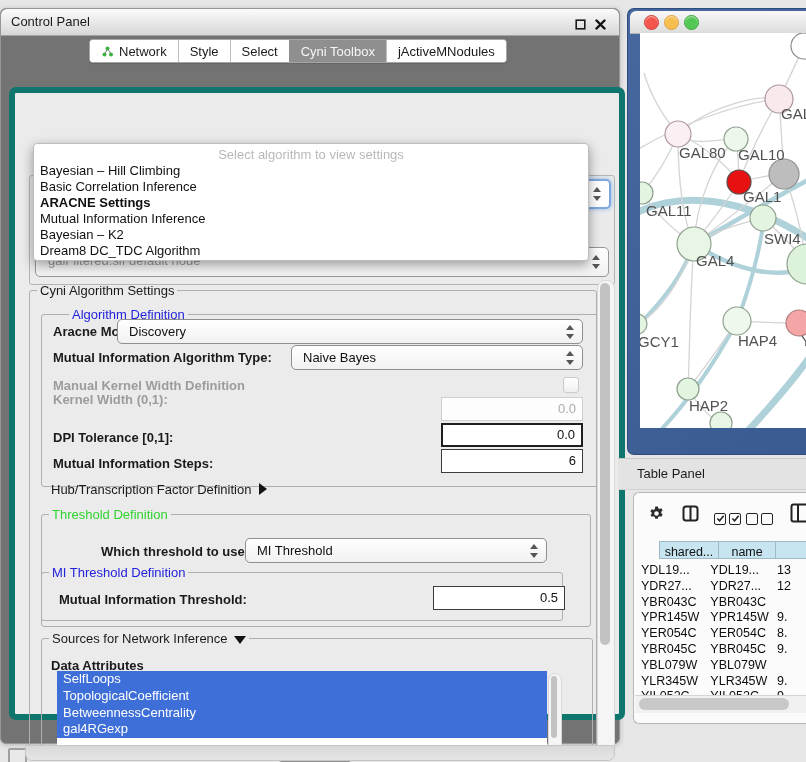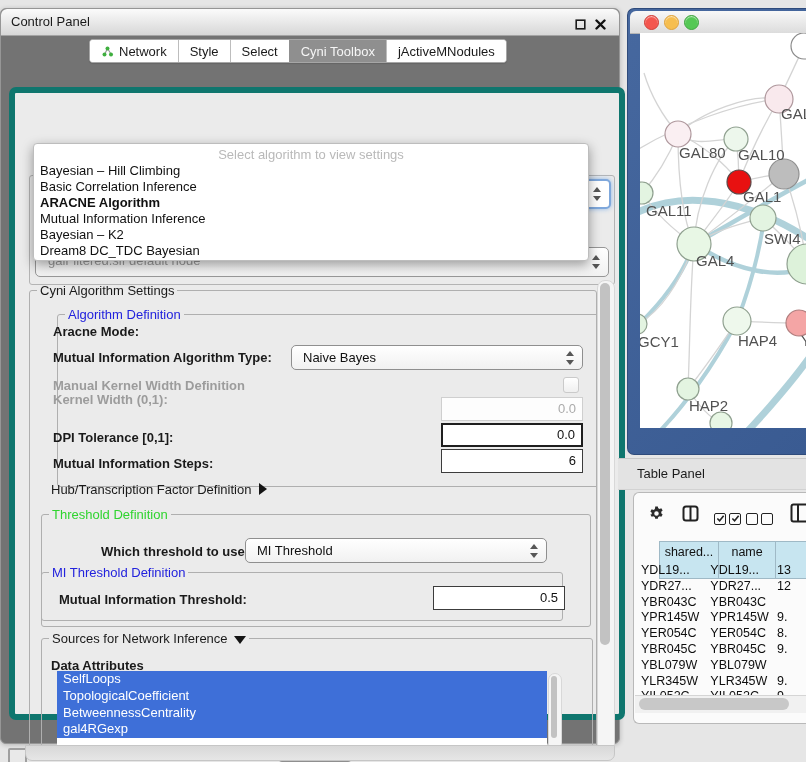--- a/index.html
+++ b/index.html
@@ -74,21 +74,21 @@
   .light{position:absolute;top:4px;width:13px;height:13px;border-radius:50%;box-shadow:inset 0 1px 1px rgba(255,255,255,.65);}
   .net-canvas{position:absolute;left:12px;top:24px;width:167px;height:395px;background:#FFF;overflow:hidden;}
 
   
   .tp-bar{left:618px;top:458px;width:188px;height:30px;background:#E3E3E3;border-top:1px solid #C9C9C9;border-bottom:1px solid #D2D2D2;}
   .tp-bar .t-txt{position:absolute;left:19px;top:0;line-height:30px;font-size:13px;color:#1C1C1C;}
   .tbl-win{left:633px;top:492px;width:173px;height:230px;background:#FBFBFB;border:1px solid #B9B9B9;border-right:none;border-radius:6px 0 0 6px;overflow:hidden;}
   .tb-icon{position:absolute;top:12px;}
   .cbx{display:inline-block;width:10px;height:10px;border:1.6px solid #222;border-radius:2px;vertical-align:middle;margin-right:3px;position:relative;}
   .cbx svg{position:absolute;left:0.5px;top:0.5px;}
-  .thead{position:absolute;left:1px;top:48px;right:0;height:38px;display:flex;margin-left:24px;}
+  .thead{position:absolute;left:1px;top:48px;right:0;height:18px;display:flex;margin-left:24px;}
   .th{background:#C7E5F0;border:1px solid #9FB9C6;border-left:none;font-size:12.5px;color:#111;text-align:center;line-height:20px;box-sizing:border-box;overflow:hidden;}
   .th:first-child{border-left:1px solid #9FB9C6;}
   .tbody{position:absolute;left:1px;top:70px;right:0;bottom:27px;overflow:hidden;}
   .trow{display:flex;height:15.8px;line-height:15.8px;font-size:12.5px;color:#0E0E0E;}
   .td{padding-left:6px;box-sizing:border-box;overflow:hidden;white-space:nowrap;}
   .sbar-h{position:absolute;left:1px;bottom:10px;width:171px;height:17px;background:#F1F1F1;border-top:1px solid #D5D5D5;}
   .sbar-h .thumb{position:absolute;left:4px;top:2px;width:150px;height:12px;background:#C8C8C8;border-radius:6px;}
 </style>
 </head>
 <body>
@@ -143,38 +143,42 @@
       <div class="abs hid-combo2">
         <span class="val">galFiltered.sif default node</span>
         <span class="spin"></span>
       </div>
 
       <div class="abs popup">
         <div class="ph">Select algorithm to view settings</div>
         <div class="plist" id="algo-list">
             <div class="popup-item">Bayesian – Hill Climbing</div>
             <div class="popup-item">Basic Correlation Inference</div>
-            <div class="popup-item b">ARACNE Algorithm</div>
+            <div class="popup-item b">ARACNE Settings</div>
             <div class="popup-item">Mutual Information Inference</div>
             <div class="popup-item">Bayesian – K2</div>
-            <div class="popup-item">Dream8 DC_TDC Bayesian</div>
+            <div class="popup-item">Dream8 DC_TDC Algorithm</div>
           </div>
       </div>
 
       <div class="abs settings">
 
         <fieldset style="left:8px;top:5px;width:566px;height:468px;">
           <legend class="lg-black">Cyni Algorithm Settings</legend>
         </fieldset>
 
-        <fieldset style="left:36px;top:29px;width:548px;height:178px;">
+        <fieldset style="left:20px;top:29px;width:548px;height:178px;padding-left:20px;">
           <legend class="lg-blue">Algorithm Definition</legend>
         </fieldset>
 
         <span class="lbl" style="left:32px;top:46px;">Aracne Mode:</span>
+        <div class="combo" style="left:96px;top:41px;width:464px;height:23px;">
+          <span class="val">Discovery</span>
+          <span class="spin"></span>
+        </div>
 
         <span class="lbl" style="left:32px;top:72px;">Mutual Information Algorithm Type:</span>
         <div class="combo" style="left:270px;top:67px;width:290px;height:23px;">
           <span class="val">Naive Bayes</span>
           <span class="spin"></span>
         </div>
 
         <span class="lbl dis" style="left:32px;top:100px;">Manual Kernel Width Definition</span>
         <span class="checkbox" style="left:542px;top:99px;"></span>
 

